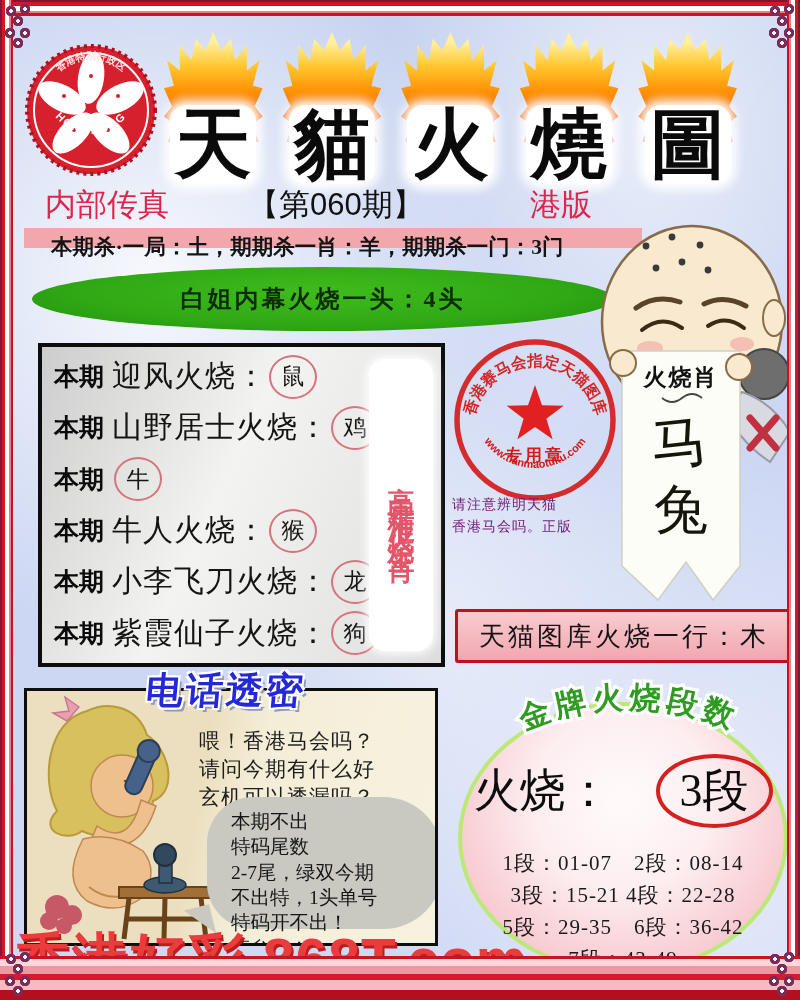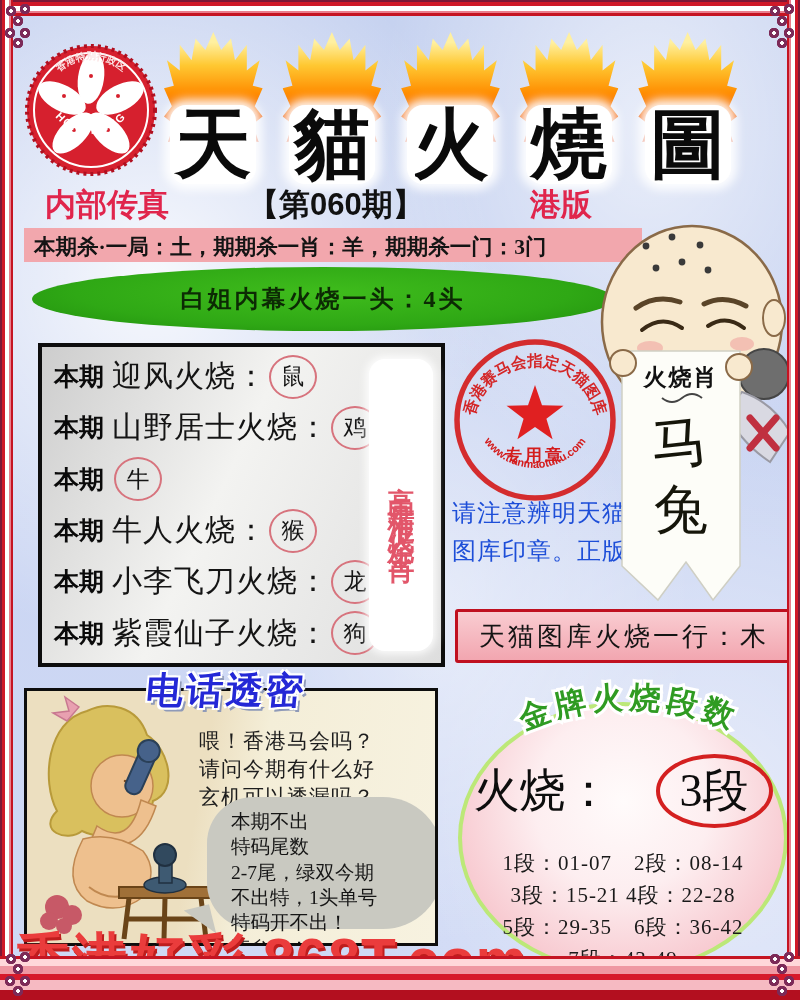--- a/index.html
+++ b/index.html
@@ -39,28 +39,28 @@
   .t-cell{position:relative;flex:1;height:158px;}
   .flame{position:absolute;left:6px;top:0;right:6px;height:128px;
      background:linear-gradient(to top,#b80f00,#e84a00 28%,#ff8c00 52%,#ffc832 74%,#fff0a0 92%);
      clip-path:polygon(50% 0%,58% 14%,68% 5%,72% 22%,84% 10%,84% 30%,97% 22%,90% 42%,100% 44%,92% 58%,100% 66%,90% 72%,96% 86%,82% 84%,84% 100%,16% 100%,18% 84%,4% 86%,10% 72%,0% 66%,8% 58%,0% 44%,10% 42%,3% 22%,16% 30%,16% 10%,28% 22%,32% 5%,42% 14%);
      filter:drop-shadow(0 0 3px #ff9030);}
   .t-char{position:absolute;left:50%;bottom:6px;transform:translateX(-50%);
      background:#ffffff;border-radius:16px;padding:0 5px;
      font-size:76px;line-height:1.04;font-weight:bold;color:#0a0a0a;
      font-family:"Liberation Serif", serif;box-shadow:0 0 10px 6px rgba(255,255,255,.9);}
   .subheader{position:absolute;left:30px;top:184px;width:615px;height:36px;z-index:2;
-     font-weight:bold;font-size:31px;font-family:"Liberation Sans", sans-serif;}
+     font-weight:normal;font-size:31px;font-family:"Liberation Sans", sans-serif;}
   .subheader .fax{position:absolute;left:15px;color:var(--title-red,#e0254c);}
   .subheader .issue{position:absolute;left:218px;color:#111;}
   .subheader .edition{position:absolute;left:500px;color:var(--title-red,#e0254c);}
   
-  .kill-bar{position:absolute;left:24px;top:228px;width:618px;height:34px;z-index:2;
+  .kill-bar{position:absolute;left:24px;top:228px;width:618px;height:20px;z-index:2;
      background:var(--kill-bar-bg,#f2a7ad);color:#141414;font-weight:bold;
-     font-size:21.5px;line-height:38px;padding-left:10px;box-sizing:border-box;
+     font-size:21.5px;line-height:38px;padding-left:27px;box-sizing:border-box;
      font-family:"Liberation Serif", serif;white-space:nowrap;}
   .head-oval{position:absolute;left:32px;top:267px;width:582px;height:64px;z-index:1;
      border-radius:50%;background:radial-gradient(ellipse at 50% 40%,#3fbc1c,#2fa815 60%,#1f8c0c);
      display:flex;align-items:center;justify-content:center;
      font-size:24px;font-weight:bold;color:#0c2a04;letter-spacing:3px;
      font-family:"Liberation Serif", serif;}
   .row-bar{position:absolute;left:455px;top:609px;width:332px;height:48px;z-index:2;
      border:3px solid #c01020;border-radius:3px;background:linear-gradient(#f9ccd1,#f2a6b0);
      display:flex;align-items:center;justify-content:center;
      font-size:26px;color:#141414;letter-spacing:3px;font-family:"Liberation Serif", serif;}
@@ -78,21 +78,21 @@
      min-width:44px;height:40px;border:2.5px solid #d7737d;border-radius:50%;
      font-size:23px;color:#141414;font-family:"Liberation Serif", serif;margin-left:2px;}
   .side-strip{position:absolute;right:8px;top:12px;bottom:12px;width:64px;
      background:#ffffff;border-radius:16px;box-shadow:0 0 8px 3px rgba(255,255,255,.9);
      display:flex;align-items:center;justify-content:center;}
   .side-strip span{writing-mode:vertical-rl;font-size:27px;font-weight:bold;
      color:var(--note-red,#e2566a);letter-spacing:10px;font-family:"Liberation Serif", serif;}
   
   .stamp{position:absolute;left:450px;top:335px;width:170px;height:170px;z-index:2;}
   .stamp-note{position:absolute;left:452px;top:494px;width:180px;z-index:2;
-     font-size:24px;line-height:1.6;color:#1d4ed8;font-family:"Liberation Serif", serif;letter-spacing:1px;}
+     font-size:14px;line-height:1.6;color:#701a75;font-family:"Liberation Serif", serif;letter-spacing:1px;}
   
   .monk{position:absolute;left:592px;top:222px;width:202px;height:424px;z-index:3;}
   
   .phone-box{position:absolute;left:24px;top:688px;width:414px;height:258px;z-index:2;
      border:3.5px solid #0d0d0d;box-sizing:border-box;overflow:hidden;
      background:linear-gradient(100deg,#ecdfc0 0 42%,#f4eed8 55%,#f7f2e0);}
   .phone-title{position:absolute;left:146px;top:666px;z-index:5;
      font-size:37px;font-weight:bold;color:var(--phone-title-blue,#2428d6);
      letter-spacing:3px;transform:skewX(-5deg);
      text-shadow:-2px -2px 0 #fff,2px -2px 0 #fff,-2px 2px 0 #fff,2px 2px 0 #fff,4px 4px 0 #8f9ab8;}
@@ -241,21 +241,21 @@
       <textPath href="#st-top" startOffset="50%" text-anchor="middle">香港赛马会指定天猫图库</textPath>
     </text>
     <text x="85" y="126" font-size="17" fill="#d41c1c" font-weight="bold" letter-spacing="3" text-anchor="middle">专用章</text>
     <text font-size="11" fill="#d41c1c" font-weight="bold">
       <textPath href="#st-bot" startOffset="50%" text-anchor="middle">www.tianmaotuku.com</textPath>
     </text>
   </svg>
 
   <div class="stamp-note">
     <div>请注意辨明天猫</div>
-    <div>图库印章。正版</div>
+    <div>香港马会吗。正版</div>
   </div>
 
   <svg class="monk" viewBox="0 0 202 424">
     <ellipse cx="100" cy="100" rx="90" ry="96" fill="#f8e9cf" stroke="#8a6a48" stroke-width="2.5"></ellipse>
     <g fill="#3a3a3a">
       <circle cx="54" cy="24" r="3.4"></circle>
         <circle cx="80" cy="15" r="3.4"></circle>
         <circle cx="108" cy="23" r="3.4"></circle>
       <circle cx="64" cy="46" r="3.4"></circle>
         <circle cx="90" cy="40" r="3.4"></circle>

